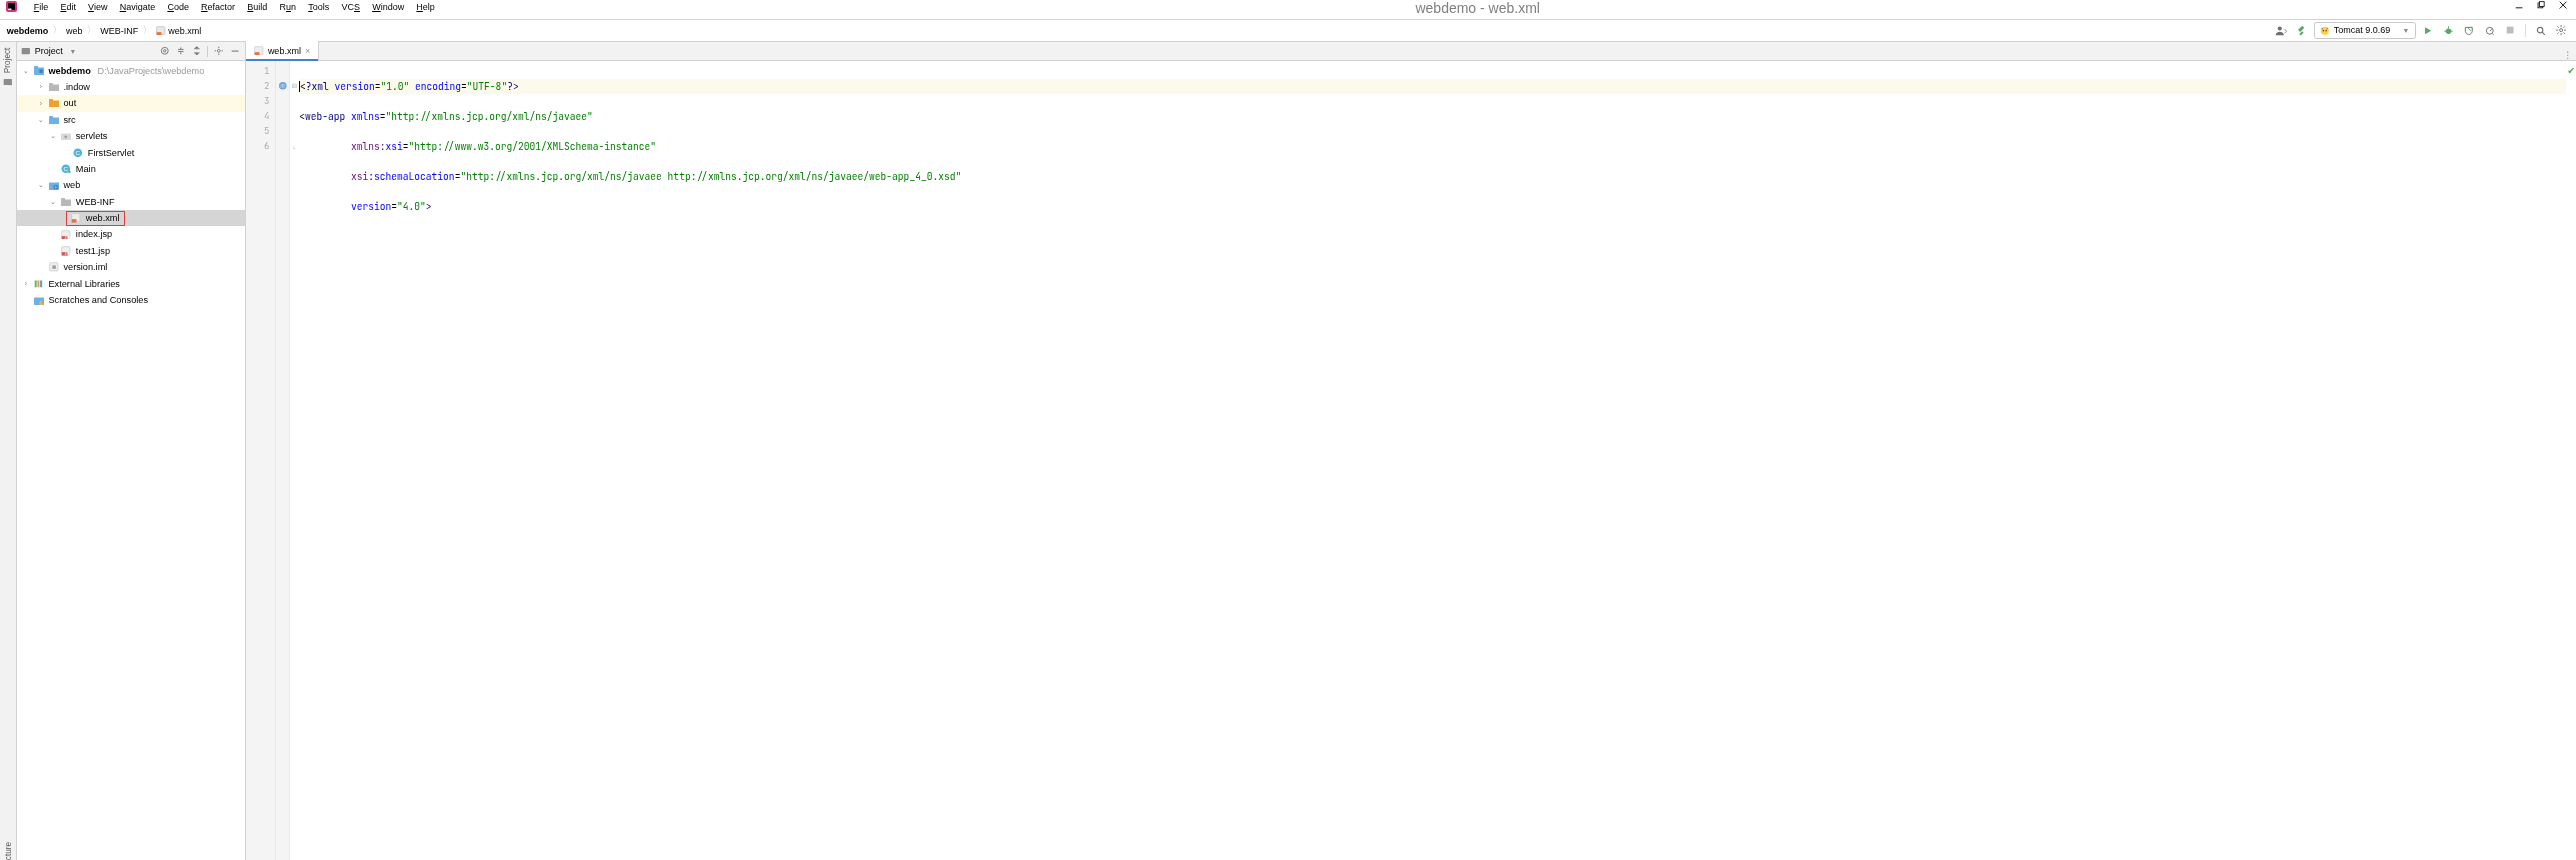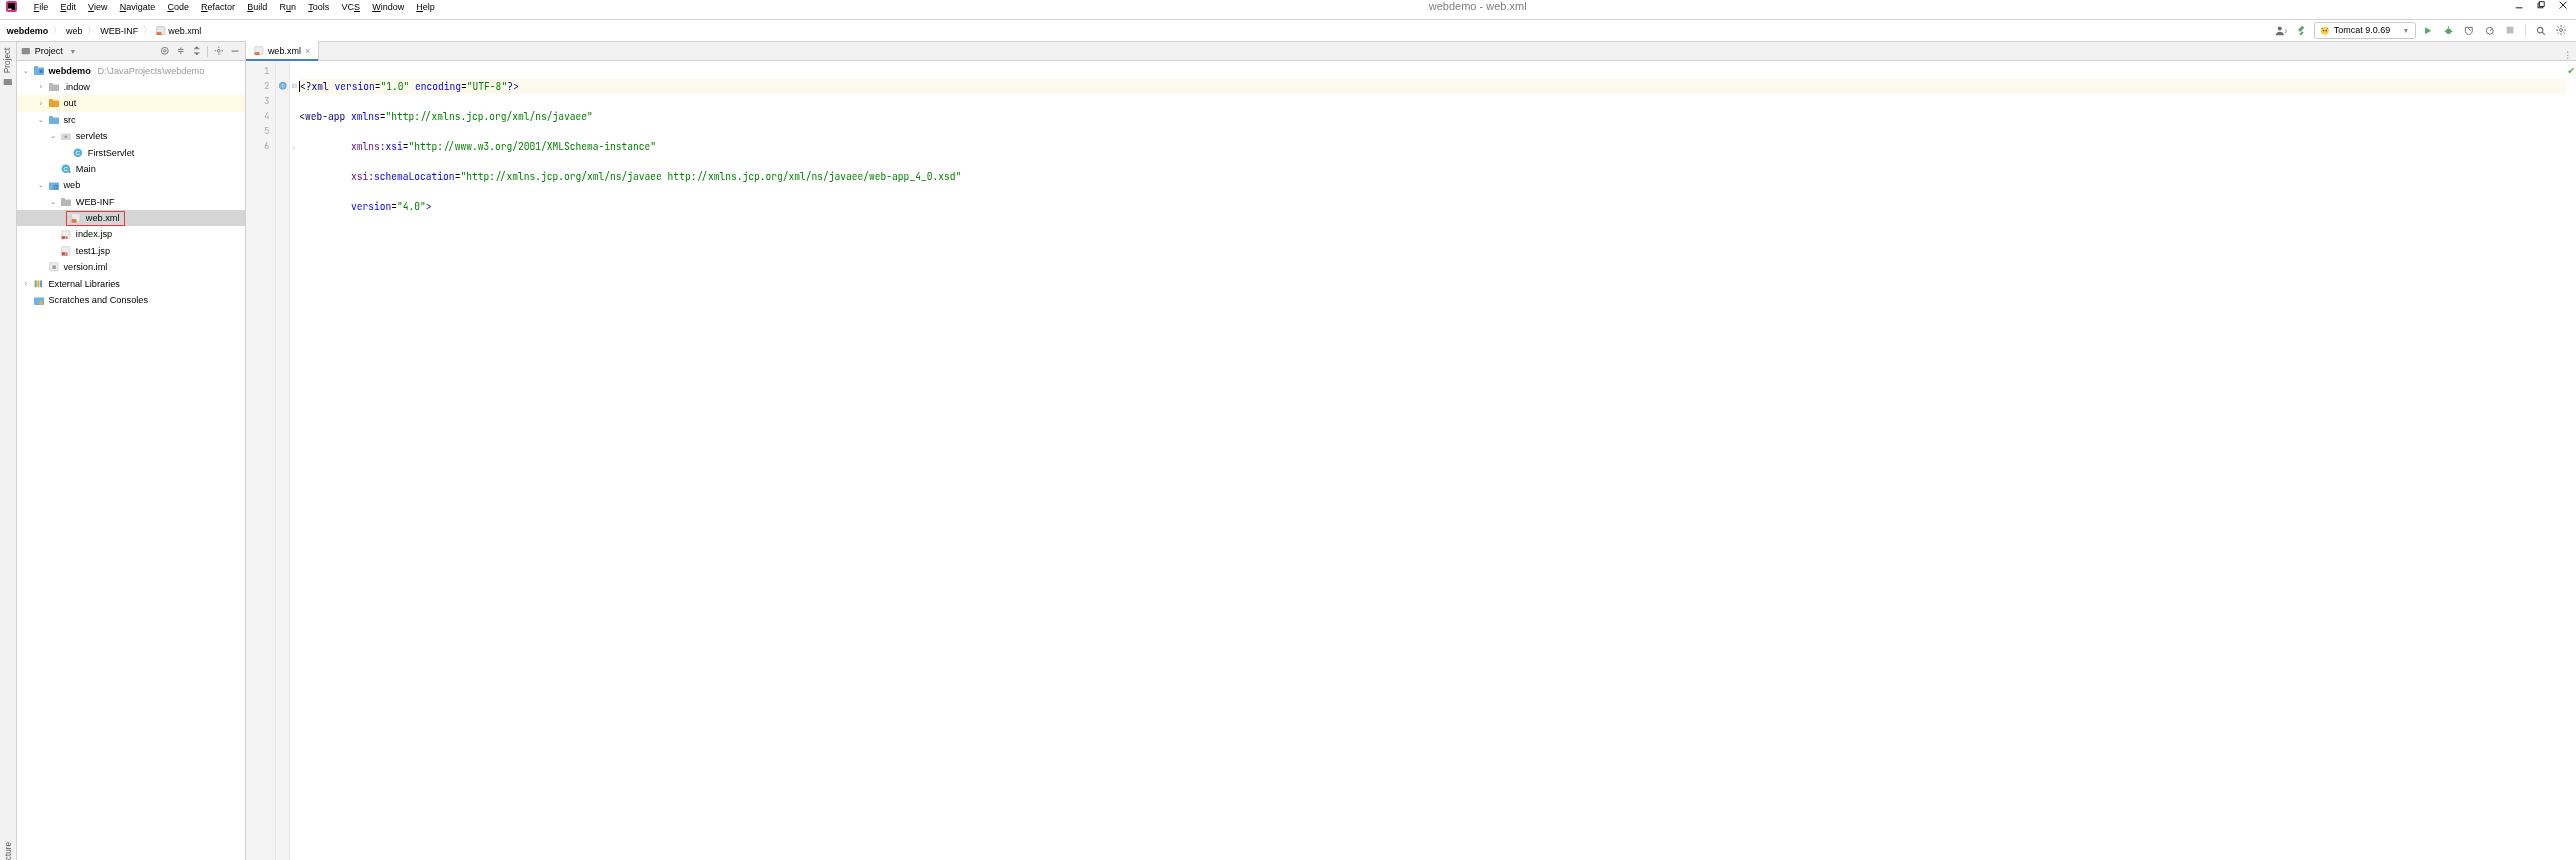--- a/index.html
+++ b/index.html
@@ -45,21 +45,21 @@
     display: flex;
     padding: 0 5.5px;
     gap: 3px;
     border-bottom: 0.7px solid var(--border);
     background: var(--bg);
   }
   .menubar .logo { width: 12.3px; height:12.3px; display:flex; align-items:center; justify-content:center; }
   .menubar .menus { display:flex; gap:0; margin-left:6.8px; }
   .menubar .menu-item { padding: 2px 6.1px; cursor:default; }
   .menubar .menu-item u { text-decoration: underline; }
-  .menubar .window-title { flex:1; text-align:center; color:#808080; font-size:11px; }
+  .menubar .window-title { flex:1; text-align:center; color:#808080; font-size:14px; }
   .menubar .win-controls { display:flex; gap:12.3px; padding-right:2.7px; }
   .menubar .win-btn { width:9.6px; height:9.6px; display:flex; align-items:center; justify-content:center; color:#000; }
 
   
   .navbar {
     height: 22px;
     display:flex;
     align-items:center;
     padding: 0 6.8px;
     border-bottom: 0.7px solid var(--border);

